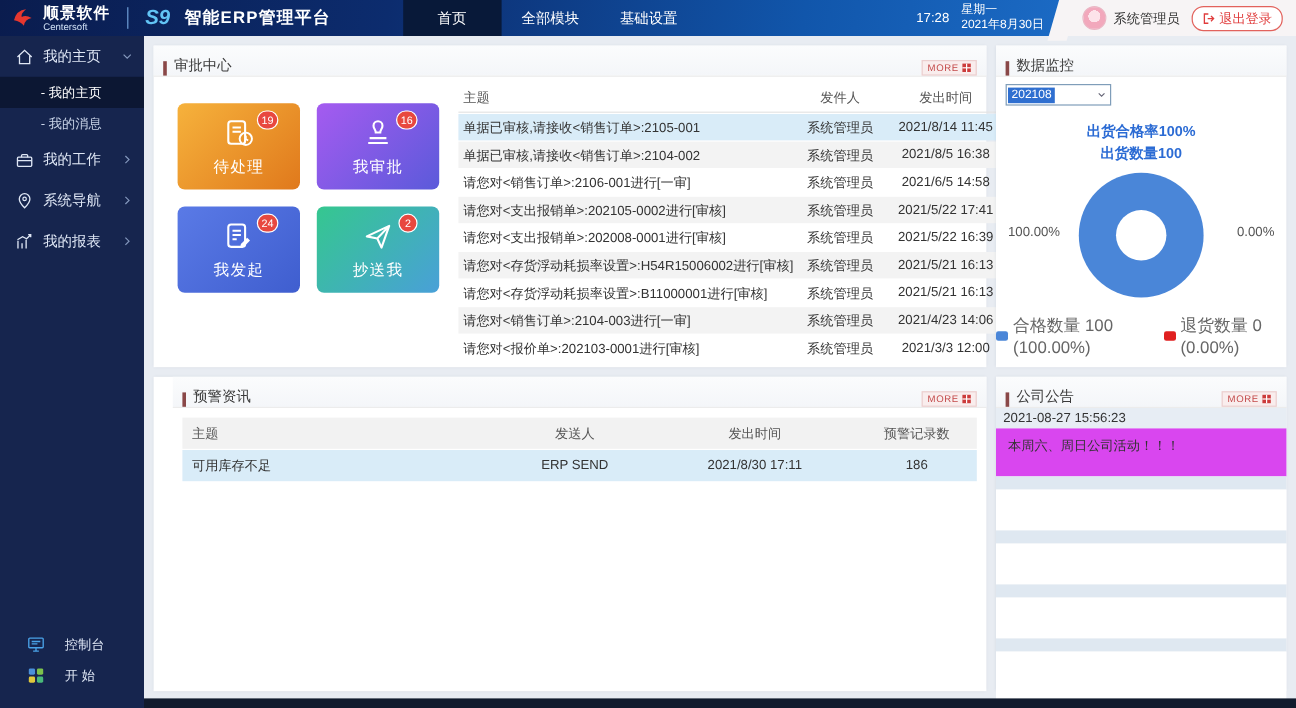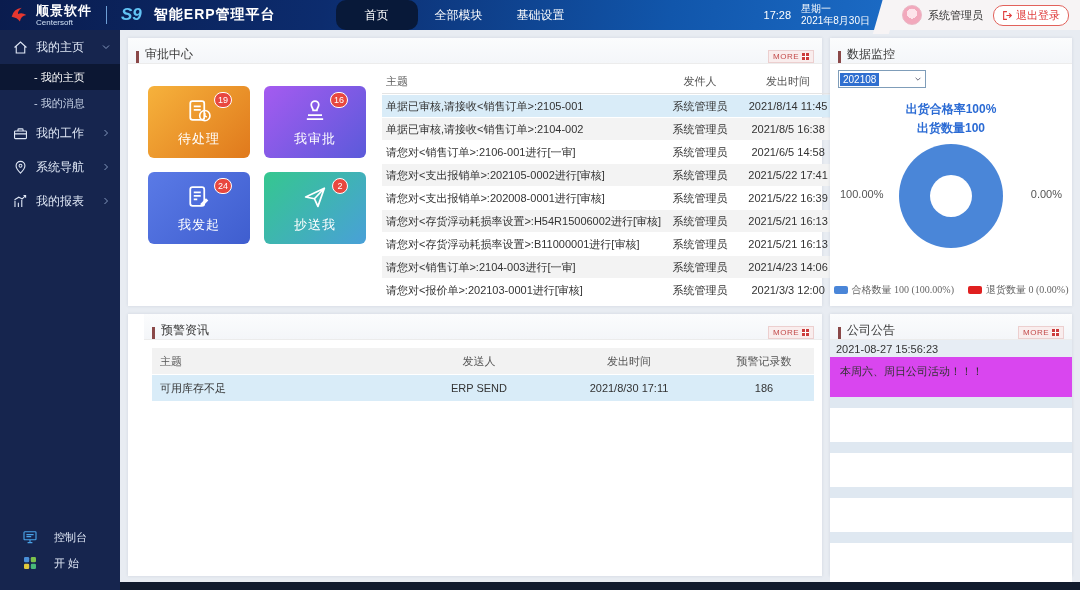--- a/index.html
+++ b/index.html
@@ -12,21 +12,21 @@
   .brand { display:flex; align-items:center; gap:6px; padding-left:8px; }
   .brand-swirl { width:22px; height:22px; }
   .brand-names { line-height:1; }
   .brand-cn { font-size:13px; font-weight:bold; letter-spacing:1px; }
   .brand-en { font-size:8px; color:#cfe0f5; margin-top:2px; }
   .brand-sep { width:1px; height:18px; background:#6e9fd6; margin:0 8px; }
   .s9 { font-size:17px; font-weight:bold; font-style:italic; color:#62c4f5; margin-right:6px; }
   .product { font-size:14px; font-weight:bold; letter-spacing:1px; }
   .nav { display:flex; height:30px; margin-left:60px; }
   .nav-item { width:82px; display:flex; align-items:center; justify-content:center; font-size:12px; cursor:pointer; }
-  .nav-item.active { background:#081939;border-radius:10px; }
+  .nav-item.active { background:#081939; }
   .clock { margin-left:auto; display:flex; align-items:center; gap:10px; font-size:11px; }
   .clock-date { font-size:10px; line-height:1.25; }
   .header-right { position:absolute; right:0; top:0; height:30px; width:192px; background:#f7f4f5; display:flex; align-items:center; gap:6px; padding-left:14px; }
   .header-diag { position:absolute; right:186px; top:-2px; height:36px; width:16px; background:#f7f4f5; transform:skewX(-16deg); }
   .avatar { width:20px; height:20px; border-radius:50%; background:radial-gradient(circle at 50% 42%, #fde3ea 0 36%, #f2a8bc 37% 100%); border:1px solid #eab6c4; }
   .user-name { font-size:11px; color:#333; }
   .logout-btn { margin-left:4px; display:flex; align-items:center; gap:3px; border:1px solid #e2625c; border-radius:10px; padding:2px 8px; background:#fff; color:#e03c3c; font-size:11px; cursor:pointer; }
 
   
   .sidebar { position:absolute; left:0; top:30px; width:120px; height:560px; background:#16254e; color:#dfe7f5; }
@@ -95,21 +95,21 @@
   
   .mon-body { position:relative; height:241px; }
   .period { position:absolute; left:8px; top:6px; width:88px; height:18px; border:1px solid #7f9db9; background:#fff; display:flex; align-items:center; cursor:pointer; }
   .period .sel { font-size:10px; background:#2f6fd0; color:#fff; padding:1px 3px; margin-left:1px; }
   .period .pchev { margin-left:auto; margin-right:3px; width:8px; height:8px; }
   .mon-summary { position:absolute; top:36px; left:0; right:0; text-align:center; color:#2b6bd4; font-weight:bold; font-size:12px; line-height:1.6; }
   .donut { position:absolute; left:50%; top:80px; transform:translateX(-50%); width:104px; height:104px; border-radius:50%; background:#4a86d8; }
   .donut::after { content:""; position:absolute; left:31px; top:31px; width:42px; height:42px; border-radius:50%; background:#fff; }
   .d-label { position:absolute; top:124px; font-size:11px; color:#555; }
   .d-left { left:10px; } .d-right { right:10px;margin-left:13px; }
-  .legend { position:absolute; bottom:8px; left:0; right:0; display:flex; justify-content:center; gap:14px; font-size:10px; color:#666; align-items:center;font-family:Liberation Serif, serif; }
+  .legend { position:absolute; bottom:8px; left:0; right:0; display:flex; justify-content:center; gap:14px; font-size:14px; color:#666; align-items:center; }
   .leg-item { display:flex; align-items:center; gap:4px; }
   .sw { width:14px; height:8px; border-radius:2px; }
   .sw-blue { background:#4a86d8; } .sw-red { background:#e02020; }
 
   
   .notice-date { height:17px; background:#e7edf4; font-size:11px; color:#333; display:flex; align-items:center; padding-left:6px; }
   .notice-text { min-height:40px; background:#d946ef; font-size:11px; color:#333; padding:7px 10px; }
   .notice-strip { height:11px; background:#dfe8f1; }
   .notice-gap { height:34px; background:#fff; }
   .notice-gap.tall { height:60px; }

